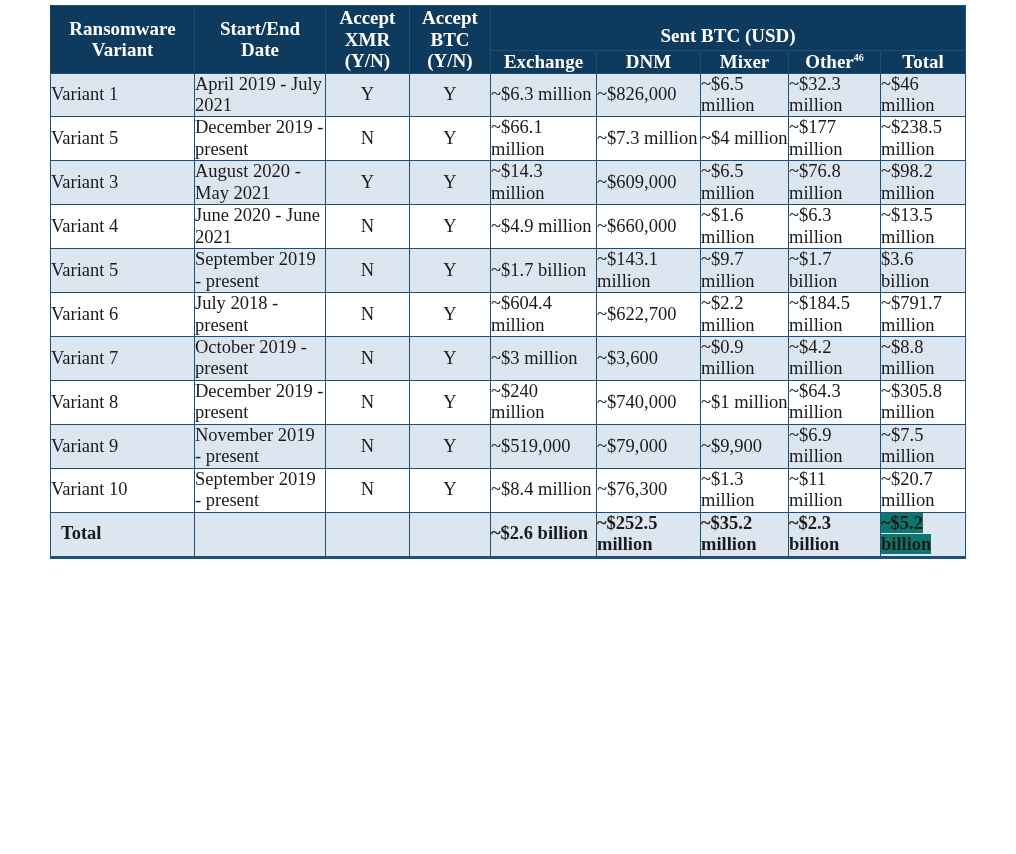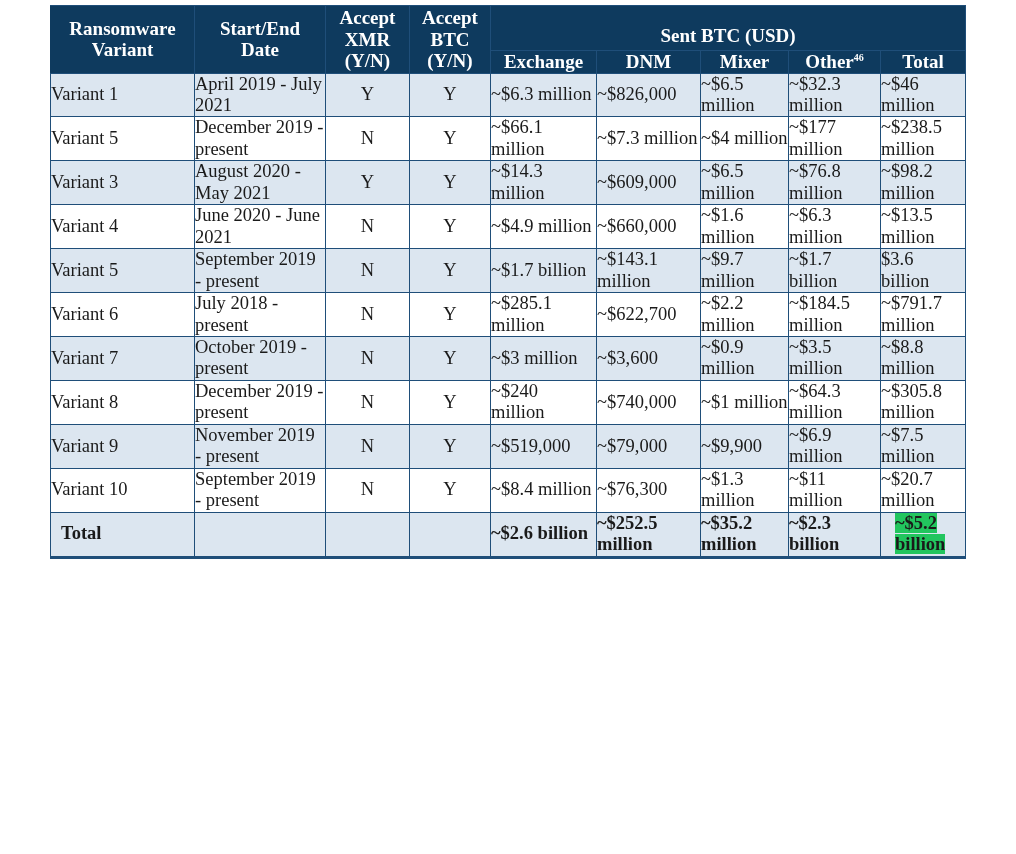--- a/index.html
+++ b/index.html
@@ -78,23 +78,22 @@
   
   tr.total-row td {
     background: #dce6f0;
     font-weight: bold;
     border-bottom: 3px solid #1f4e79;
   }
   tr.total-row td.c-variant {
     padding-left: 10px;
   }
   .hl {
-    background: #22c55e;
+    background: #0f766e;
     box-decoration-break: clone;
-    margin-left: 14px;
     -webkit-box-decoration-break: clone;
   }
   .nowrapline { display: block; }
 </style>
 </head>
 <body>
 
 <div class="page">
 
   <table class="btc-table">
@@ -201,36 +200,36 @@
         <td class="c-money">~$9.7 million</td>
         <td class="c-money">~$1.7 billion</td>
         <td class="c-money">$3.6 billion</td>
       </tr>
 
       <tr class="plain">
         <td class="c-variant">Variant 6</td>
         <td class="c-date">July 2018 - present</td>
         <td class="c-yn">N</td>
         <td class="c-yn">Y</td>
-        <td class="c-money">~$285.1 million</td>
+        <td class="c-money">~$604.4 million</td>
         <td class="c-money">~$622,700</td>
         <td class="c-money">~$2.2 million</td>
         <td class="c-money">~$184.5 million</td>
         <td class="c-money">~$791.7 million</td>
       </tr>
 
       <tr class="shaded">
         <td class="c-variant">Variant 7</td>
         <td class="c-date">October 2019 - present</td>
         <td class="c-yn">N</td>
         <td class="c-yn">Y</td>
         <td class="c-money">~$3 million</td>
         <td class="c-money">~$3,600</td>
         <td class="c-money">~$0.9 million</td>
-        <td class="c-money">~$3.5 million</td>
+        <td class="c-money">~$4.2 million</td>
         <td class="c-money">~$8.8 million</td>
       </tr>
 
       <tr class="plain">
         <td class="c-variant">Variant 8</td>
         <td class="c-date">December 2019 - present</td>
         <td class="c-yn">N</td>
         <td class="c-yn">Y</td>
         <td class="c-money">~$240 million</td>
         <td class="c-money">~$740,000</td>

